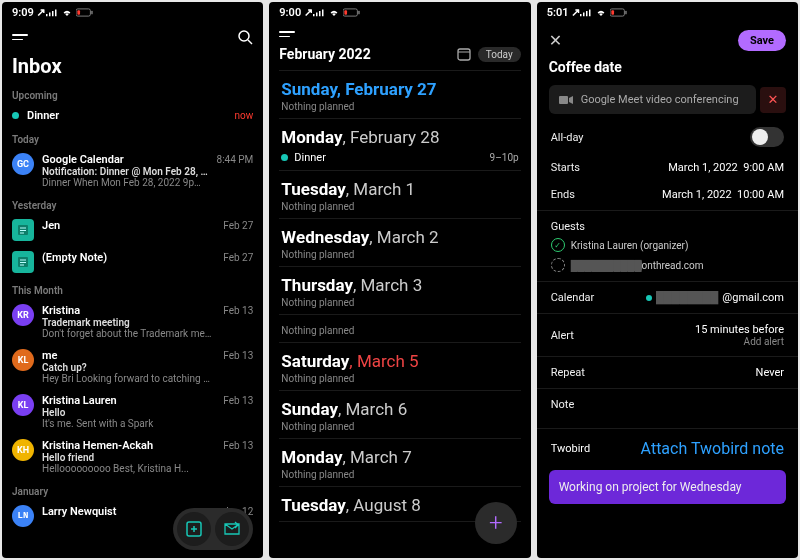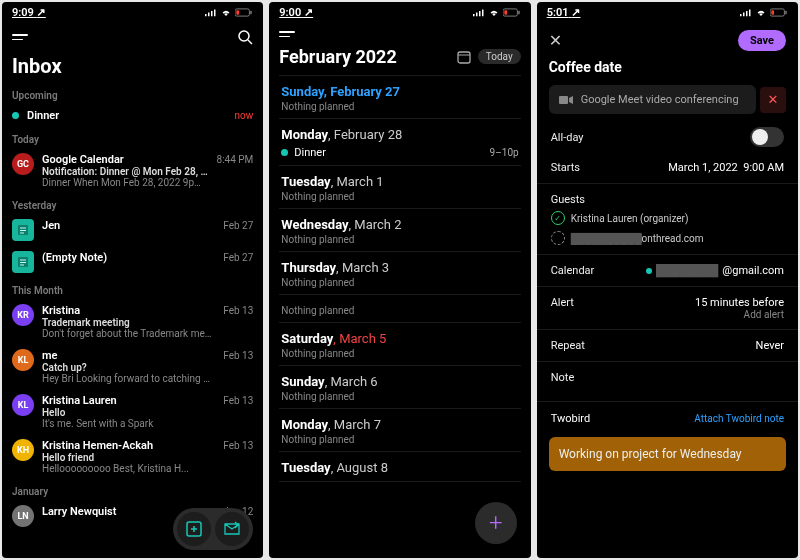--- a/index.html
+++ b/index.html
@@ -18,39 +18,38 @@
     border-radius: 4px;
     color: #fff;
     display: flex; flex-direction: column;
     overflow: hidden;
     font-size: 11px;
     position: relative;
   }
   
   .statusbar {
     height: 20px;
-    display: flex; align-items: center; justify-content: space-between;
+    display: flex; align-items: center; 
     padding: 0 10px;
     font-size: 11px;
     font-weight: 600;
-    text-decoration: underline;
   }
   .sb-right { display: flex; align-items: center; gap: 3px; }
   .sb-icon { width: 12px; height: 9px; display: inline-block; }
   
   .toolbar {
     height: 30px;
     display: flex; align-items: center; justify-content: space-between;
     padding: 0 10px;
   }
   .hamburger { display:flex; flex-direction:column; gap:3px; width:16px;}
   .hamburger span{height:1.5px;background:#fff;border-radius:1px;}
   .hamburger span:nth-child(2){width:11px;}
   .title-lg { font-size: 20px; font-weight: 700; padding: 2px 10px 6px; }
-  .title-month { font-size: 18px; font-weight: 700; }
+  .title-month { font-size: 14px; font-weight: 700; }
   .month-controls { display:flex; align-items:center; gap:6px;}
   .pill {
     background:#2a2a2a; border-radius:10px; font-size:10px;
     padding:2px 8px; color:#ccc;
   }
   .section-label {
     color:#7a7a7a; font-size:10px; font-weight:600;
     padding: 6px 10px 4px;
   }
   .row {
@@ -67,21 +66,21 @@
   .row-sub{font-size:10px;color:#ddd;white-space:nowrap;overflow:hidden;text-overflow:ellipsis;font-weight:600;}
   .row-body{font-size:10px;color:#888;white-space:nowrap;overflow:hidden;text-overflow:ellipsis;}
   .row-meta{color:#888;font-size:10px;flex-shrink:0;padding-top:1px;}
   .meta-red{color:#ff3b30;}
   .dot{width:7px;height:7px;border-radius:4px;background:#17c7b6;flex-shrink:0;margin-top:3px;}
   .noteicon{width:22px;height:22px;border-radius:4px;background:#17b59c;display:flex;align-items:center;justify-content:center;flex-shrink:0;}
   .noteicon svg{width:14px;height:14px;}
   .divider{height:1px;background:#1a1a1a;margin:0 10px;}
   
   .day{padding:8px 12px 6px;}
-  .day-head{font-size:13px;font-weight:700;}
+  .day-head{font-size:17px;font-weight:700;}
   .day-head .weekday{color:#fff;}
   .day-sub{font-size:10px;color:#888;margin-top:2px;}
   .day-event{display:flex;align-items:center;gap:6px;margin-top:4px;}
   .day-event-name{font-size:11px;color:#fff;flex:1;}
   .day-event-time{font-size:10px;color:#aaa;}
   .today-blue{color:#2ea1ff;}
   
   .fab-group{
     position:absolute;right:10px;bottom:8px;
     background:#2b2b2b;border-radius:22px;padding:4px;display:flex;gap:4px;
@@ -109,23 +108,23 @@
   .ev-line-sub{color:#888;font-size:10px;text-align:right;}
   .toggle{width:34px;height:20px;border-radius:10px;background:#333;position:relative;}
   .toggle::after{content:"";position:absolute;width:16px;height:16px;border-radius:8px;background:#eee;top:2px;left:2px;}
   .ev-sep{height:1px;background:#1a1a1a;margin:2px 0;}
   .guest-row{display:flex;align-items:center;gap:6px;padding:3px 14px;font-size:10px;color:#ccc;}
   .guest-ico{width:14px;height:14px;border-radius:7px;border:1.5px solid #2ecc71;display:flex;align-items:center;justify-content:center;font-size:8px;color:#2ecc71;flex-shrink:0;}
   .guest-ico-dot{width:14px;height:14px;border-radius:7px;border:1px dashed #888;flex-shrink:0;}
   .redact{background:#555;color:#555;border-radius:2px;}
   .cal-chip{display:flex;align-items:center;gap:4px;}
   .cal-dot{width:6px;height:6px;border-radius:3px;background:#17c7b6;}
-  .link{color:#2ea1ff;font-size:10px;}
+  .link{color:#2ea1ff;font-size:16px;}
   .note-field{
-    margin:4px 12px 8px;background:#a16207;border-radius:6px;
+    margin:4px 12px 8px;background:#6d28d9;border-radius:6px;
     padding:10px 10px;font-size:12px;color:#eee;
   }
   .two-row{display:flex;justify-content:space-between;align-items:center;padding:8px 14px;font-size:11px;}
   .scroll{flex:1;overflow:hidden;}
 </style>
 </head>
 <body>
 
 <div class="phone">
   <div class="statusbar">
@@ -163,21 +162,21 @@
       <div class="section-label">Upcoming</div>
       <div class="row">
         <div class="dot"></div>
         <div class="row-main">
           <div class="row-title">Dinner</div>
         </div>
         <div class="row-meta meta-red">now</div>
       </div>
       <div class="section-label">Today</div>
       <div class="row">
-        <div class="avatar" style="background: #b91c1c;">GC</div>
+        <div class="avatar" style="background: #3b82f6;">GC</div>
         <div class="row-main">
           <div class="row-title">Google Calendar</div>
           <div class="row-sub">Notification: Dinner @ Mon Feb 28, 2022...</div>
           <div class="row-body">Dinner When Mon Feb 28, 2022 9pm – 10pm P...</div>
         </div>
         <div class="row-meta">8:44 PM</div>
       </div>
       <div class="section-label">Yesterday</div>
       <div class="row">
         <div class="noteicon">
@@ -241,21 +240,21 @@
         <div class="avatar" style="background: rgb(240, 180, 0);">KH</div>
         <div class="row-main">
           <div class="row-title">Kristina Hemen-Ackah</div>
           <div class="row-sub">Hello friend</div>
           <div class="row-body">Hellooooooooo Best, Kristina H...</div>
         </div>
         <div class="row-meta">Feb 13</div>
       </div>
       <div class="section-label">January</div>
       <div class="row">
-        <div class="avatar" style="background: #737373;">LN</div>
+        <div class="avatar" style="background: #3b82f6; font-family: Liberation Mono, monospace;">LN</div>
         <div class="row-main">
           <div class="row-title">Larry Newquist</div>
         </div>
         <div class="row-meta">Jan 12</div>
       </div>
     </div>
 
   <div class="fab-group">
     <div class="fab fab-dark">
       <svg width="18" height="18" viewBox="0 0 18 18">
@@ -406,20 +405,24 @@
   </div>
 
   <div class="ev-line">
     <span class="ev-line-label">All-day</span>
     <div class="toggle"></div>
   </div>
   <div class="ev-line">
     <span class="ev-line-label">Starts</span>
     <span><span>March 1, 2022</span>&nbsp;&nbsp;<span>9:00 AM</span></span>
   </div>
+  <div class="ev-line">
+    <span class="ev-line-label">Ends</span>
+    <span><span>March 1, 2022</span>&nbsp;&nbsp;<span>10:00 AM</span></span>
+  </div>
   <div class="ev-sep"></div>
 
   <div class="ev-line" style="padding-bottom:2px;">
     <span class="ev-line-label">Guests</span>
       <span></span>
   </div>
   <div class="guest-row">
     <div class="guest-ico">✓</div>
     <span>Kristina Lauren (organizer)</span>
   </div>
@@ -432,21 +435,21 @@
   <div class="ev-line">
     <span class="ev-line-label">Calendar</span>
     <span class="cal-chip">
         <span class="cal-dot"></span>
         <span class="redact">████████</span>
         <span>@gmail.com</span>
       </span>
   </div>
   <div class="ev-sep"></div>
 
-  <div class="ev-line" style="align-items:flex-start;">
+  <div class="ev-line" style="align-items:center;">
     <span class="ev-line-label">Alert</span>
     <span style="text-align:right;">
       <div>15 minutes before</div>
       <div class="ev-line-sub">Add alert</div>
     </span>
   </div>
   <div class="ev-sep"></div>
 
   <div class="ev-line">
     <span class="ev-line-label">Repeat</span>

